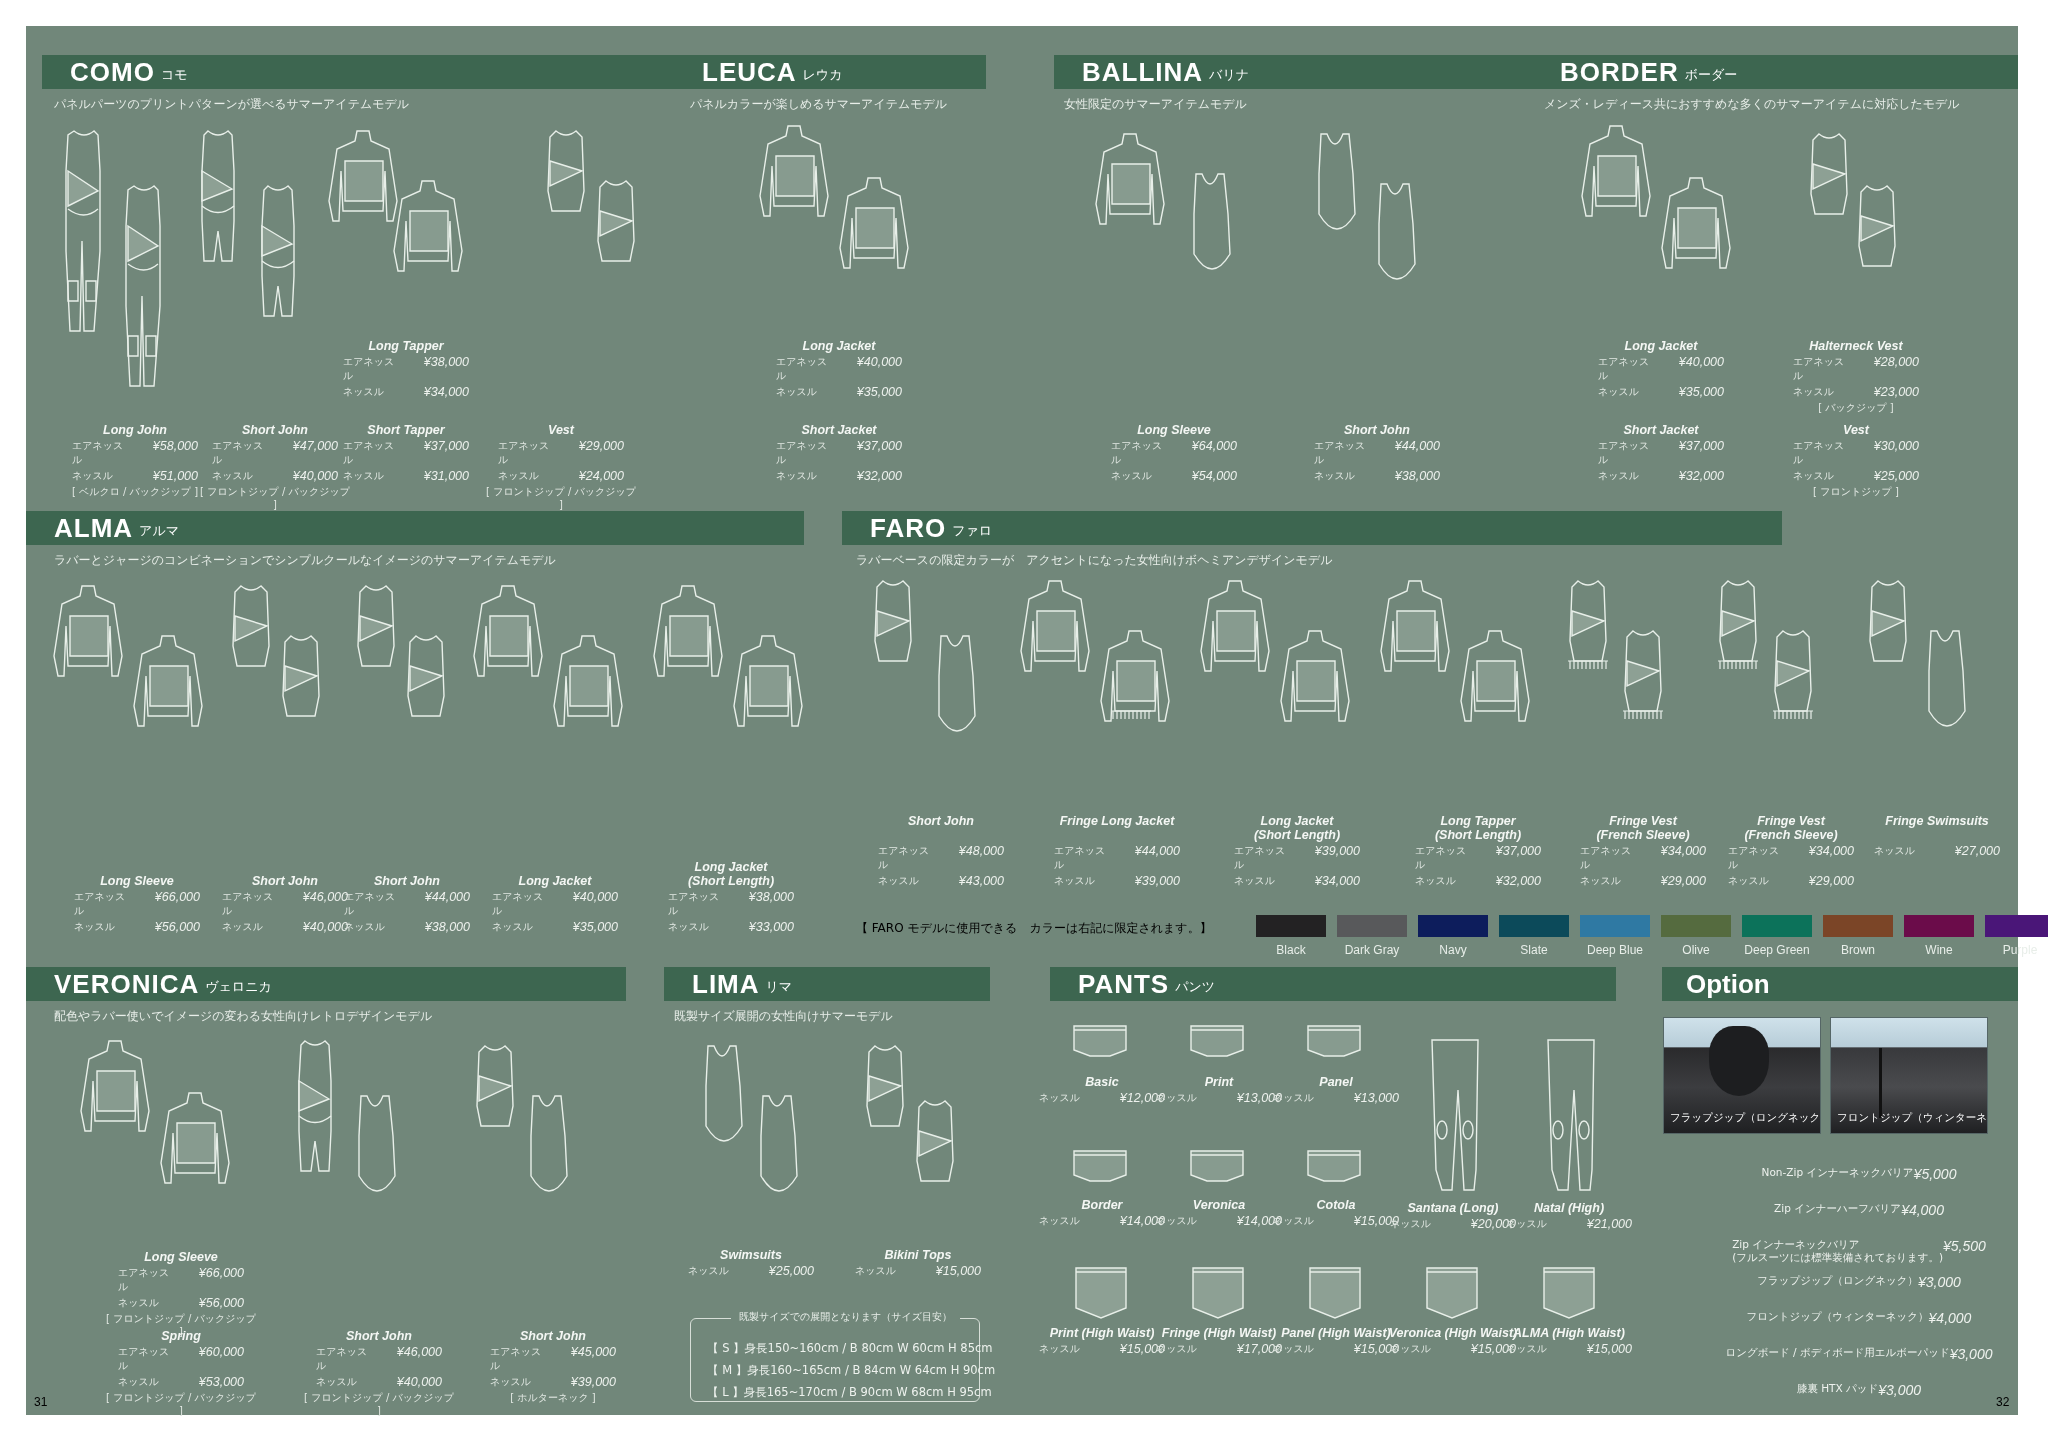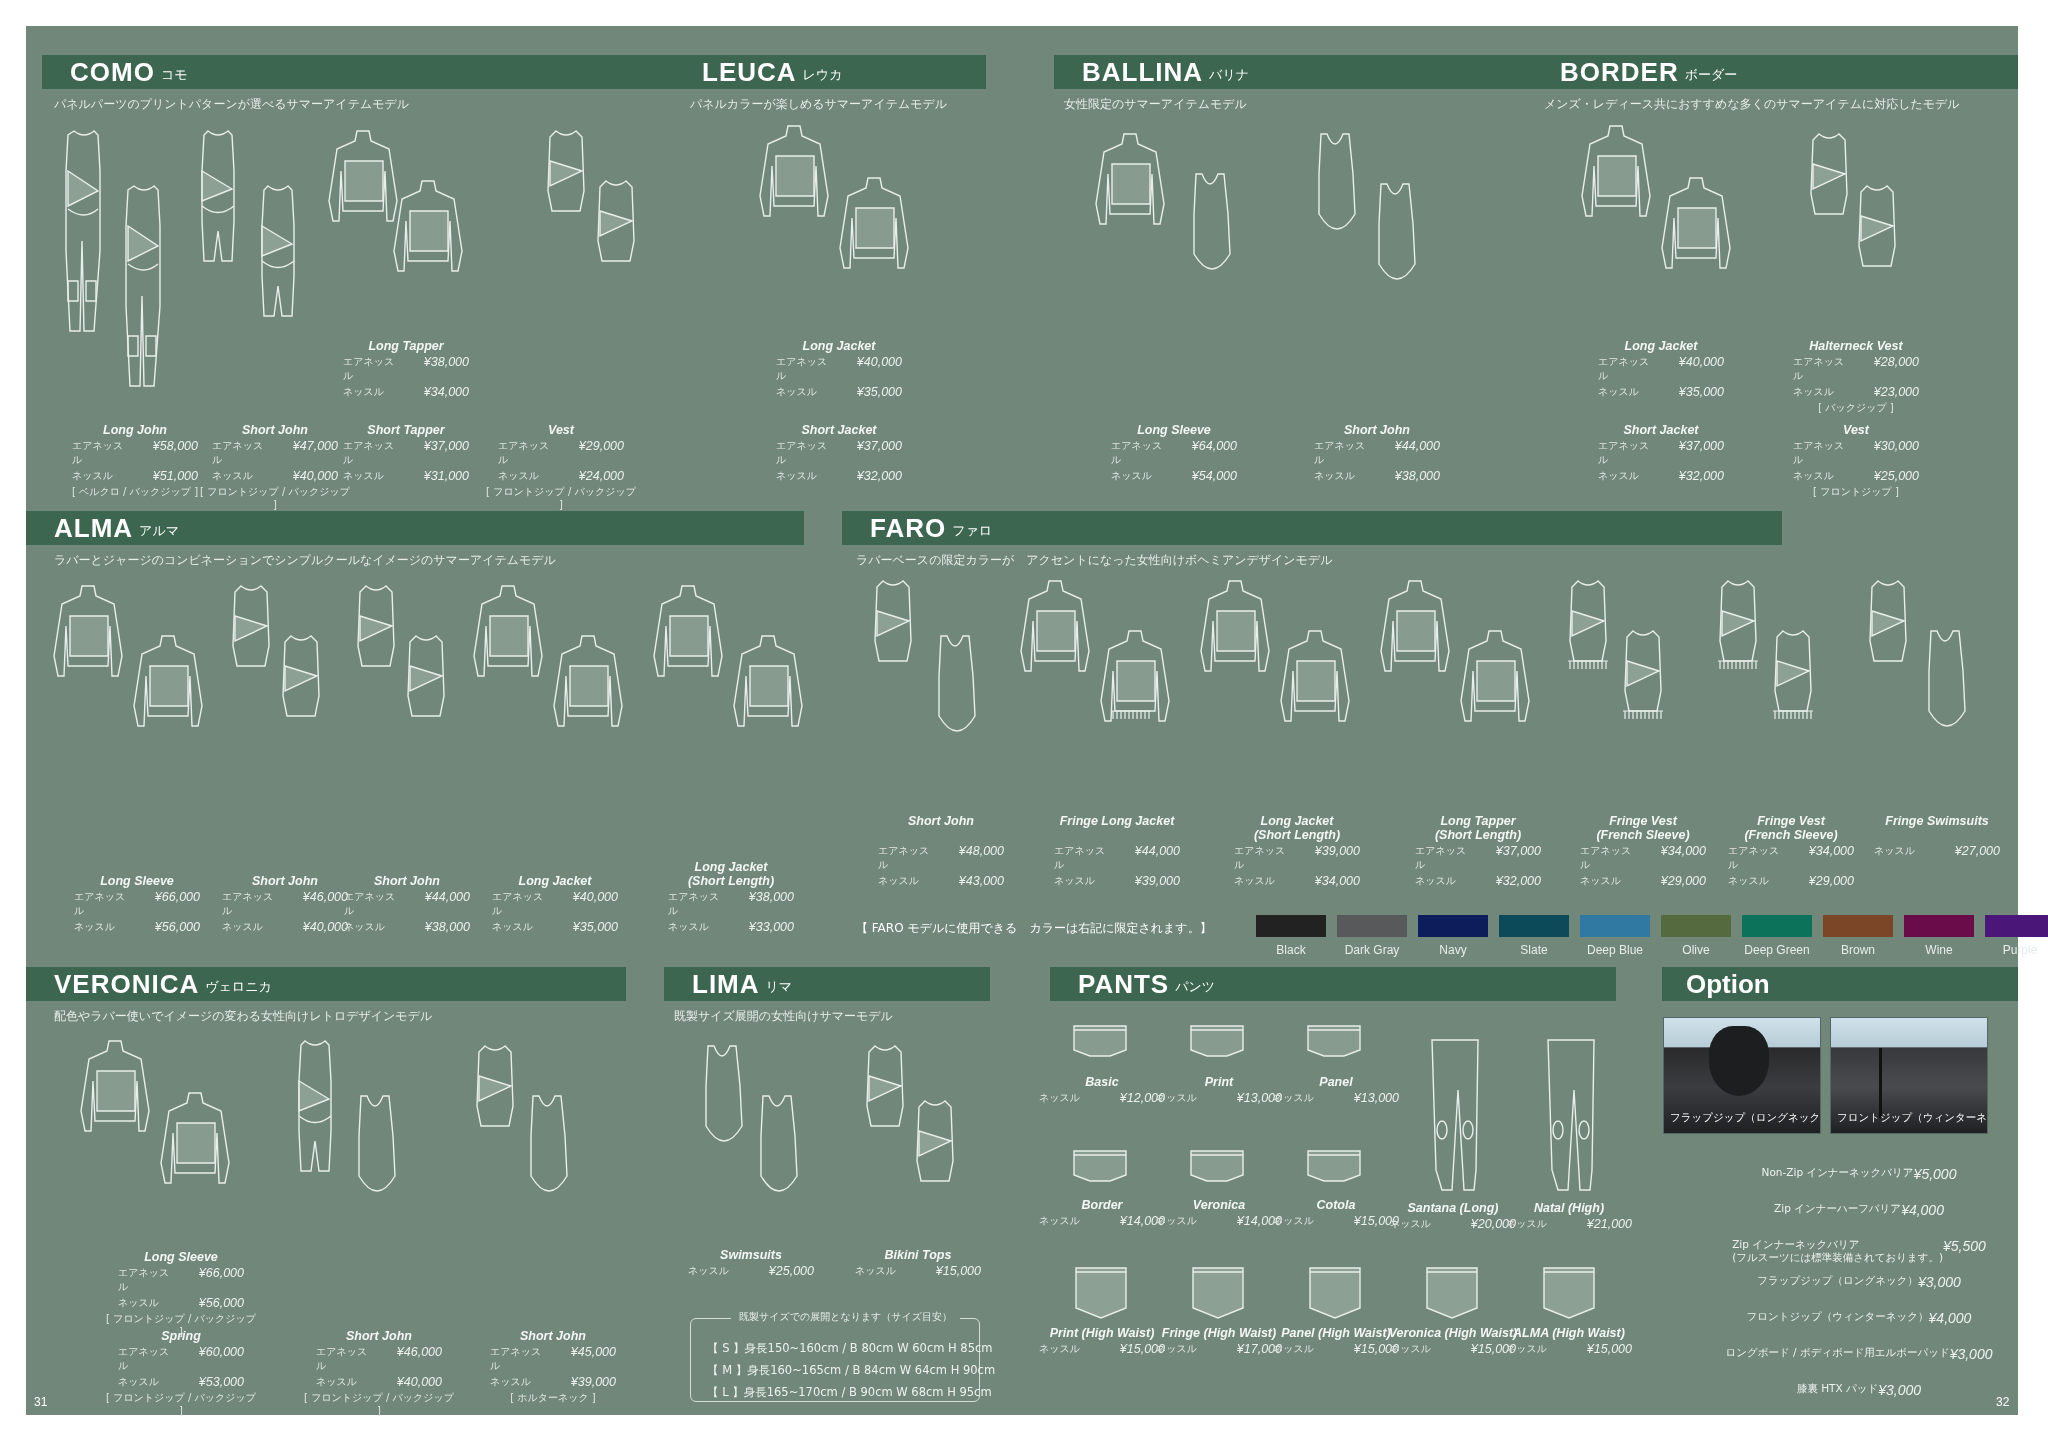--- a/index.html
+++ b/index.html
@@ -22,22 +22,22 @@
 .swc{height:22px;width:70px}
 .swl{font-family:"Liberation Sans",sans-serif;font-size:12px;color:#e8eee9;margin-top:6px}
 .sizebox{position:absolute;border:1.5px solid #d7ded8;border-radius:6px;padding:18px 12px 8px 16px}
 .sizetitle{position:absolute;top:-9px;left:40px;background:#71877a;padding:0 8px;font-size:10px;color:#e8eee9}
 .sizerow{font-size:11.5px;color:#eef2ee;line-height:22px;white-space:nowrap}
 .optimg{position:absolute;width:158px;height:117px;overflow:hidden;border:1px solid #566;}
 .optcap{position:absolute;bottom:8px;left:6px;font-size:10.5px;color:#fff;white-space:nowrap}
 .optrow{position:absolute;left:1668px;width:330px;display:flex;justify-content:center;align-items:flex-start}
 .optlabel{font-size:10.5px;color:#eef2ee;line-height:13px;white-space:pre-line}
 .optprice{font-family:"Liberation Sans",sans-serif;font-style:italic;font-size:14px;color:#eef2ee}
-.pagenum{position:absolute;font-family:"Liberation Sans",sans-serif;font-size:12px;color:#ffffff}
-.farolabel{position:absolute;font-size:12px;color:#ffffff;white-space:nowrap}
+.pagenum{position:absolute;font-family:"Liberation Sans",sans-serif;font-size:12px;color:#000000}
+.farolabel{position:absolute;font-size:12px;color:#000000;white-space:nowrap}
 </style>
 </head>
 <body>
 
 <svg width="0" height="0" style="position:absolute">
   <defs>
     <g id="fullsuit" fill="none" stroke="#e8efe9" stroke-width="1.4">
       <path d="M20,0 Q30,8 40,0 L44,4 L46,40 L46,120 L40,200 L30,200 L28,110 L26,200 L16,200 L12,120 L12,40 L14,4 Z"></path>
       <path d="M14,40 L44,60 L14,75 Z" fill="#a9b9ae" fill-opacity="0.5"></path>
       <path d="M14,78 Q30,90 44,78"></path>

